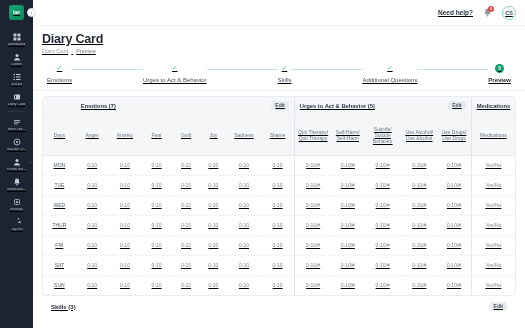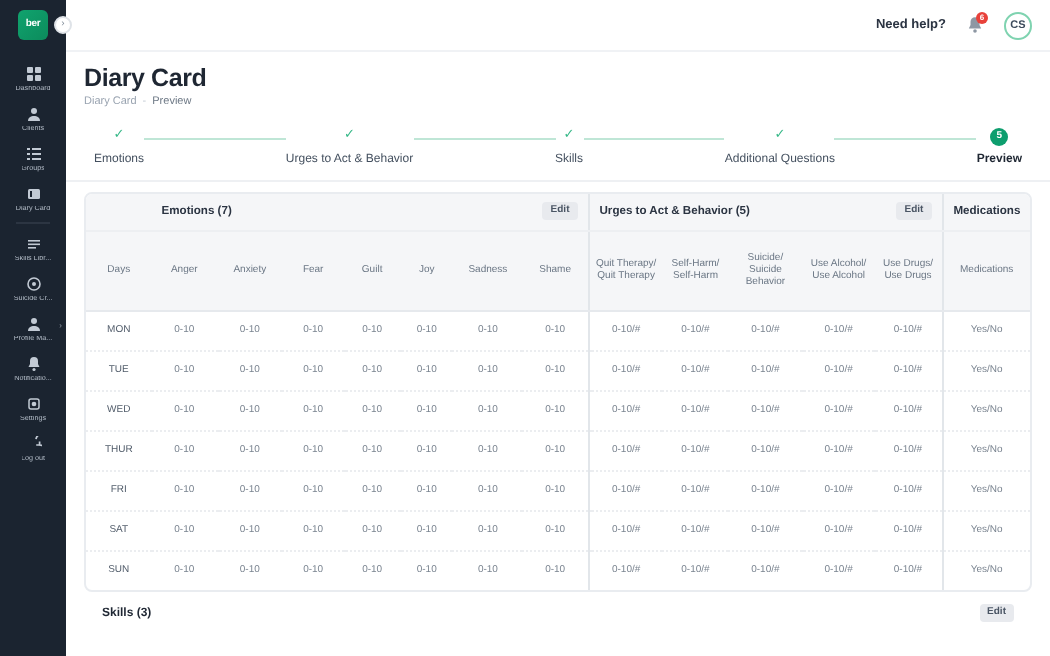--- a/index.html
+++ b/index.html
@@ -2,21 +2,21 @@
 <html><head>
 <meta charset="utf-8">
 <style>
   * { box-sizing: border-box; margin: 0; padding: 0; }
   html, body {
     width: 525px; height: 328px;
     font-family: "Liberation Sans", sans-serif;
     background: #ffffff;
     overflow: hidden;
   }
-  .app { display: flex; width: 525px; height: 328px; }
+  .app { display: flex; width: 525px; height: 328px; text-decoration: underline; }
 
   
   .sidebar {
     width: 33px; height: 328px;
     background: #1b2430;
     flex: 0 0 33px;
     position: relative;
     display: flex; flex-direction: column;
     align-items: center;
     padding-top: 5px;

